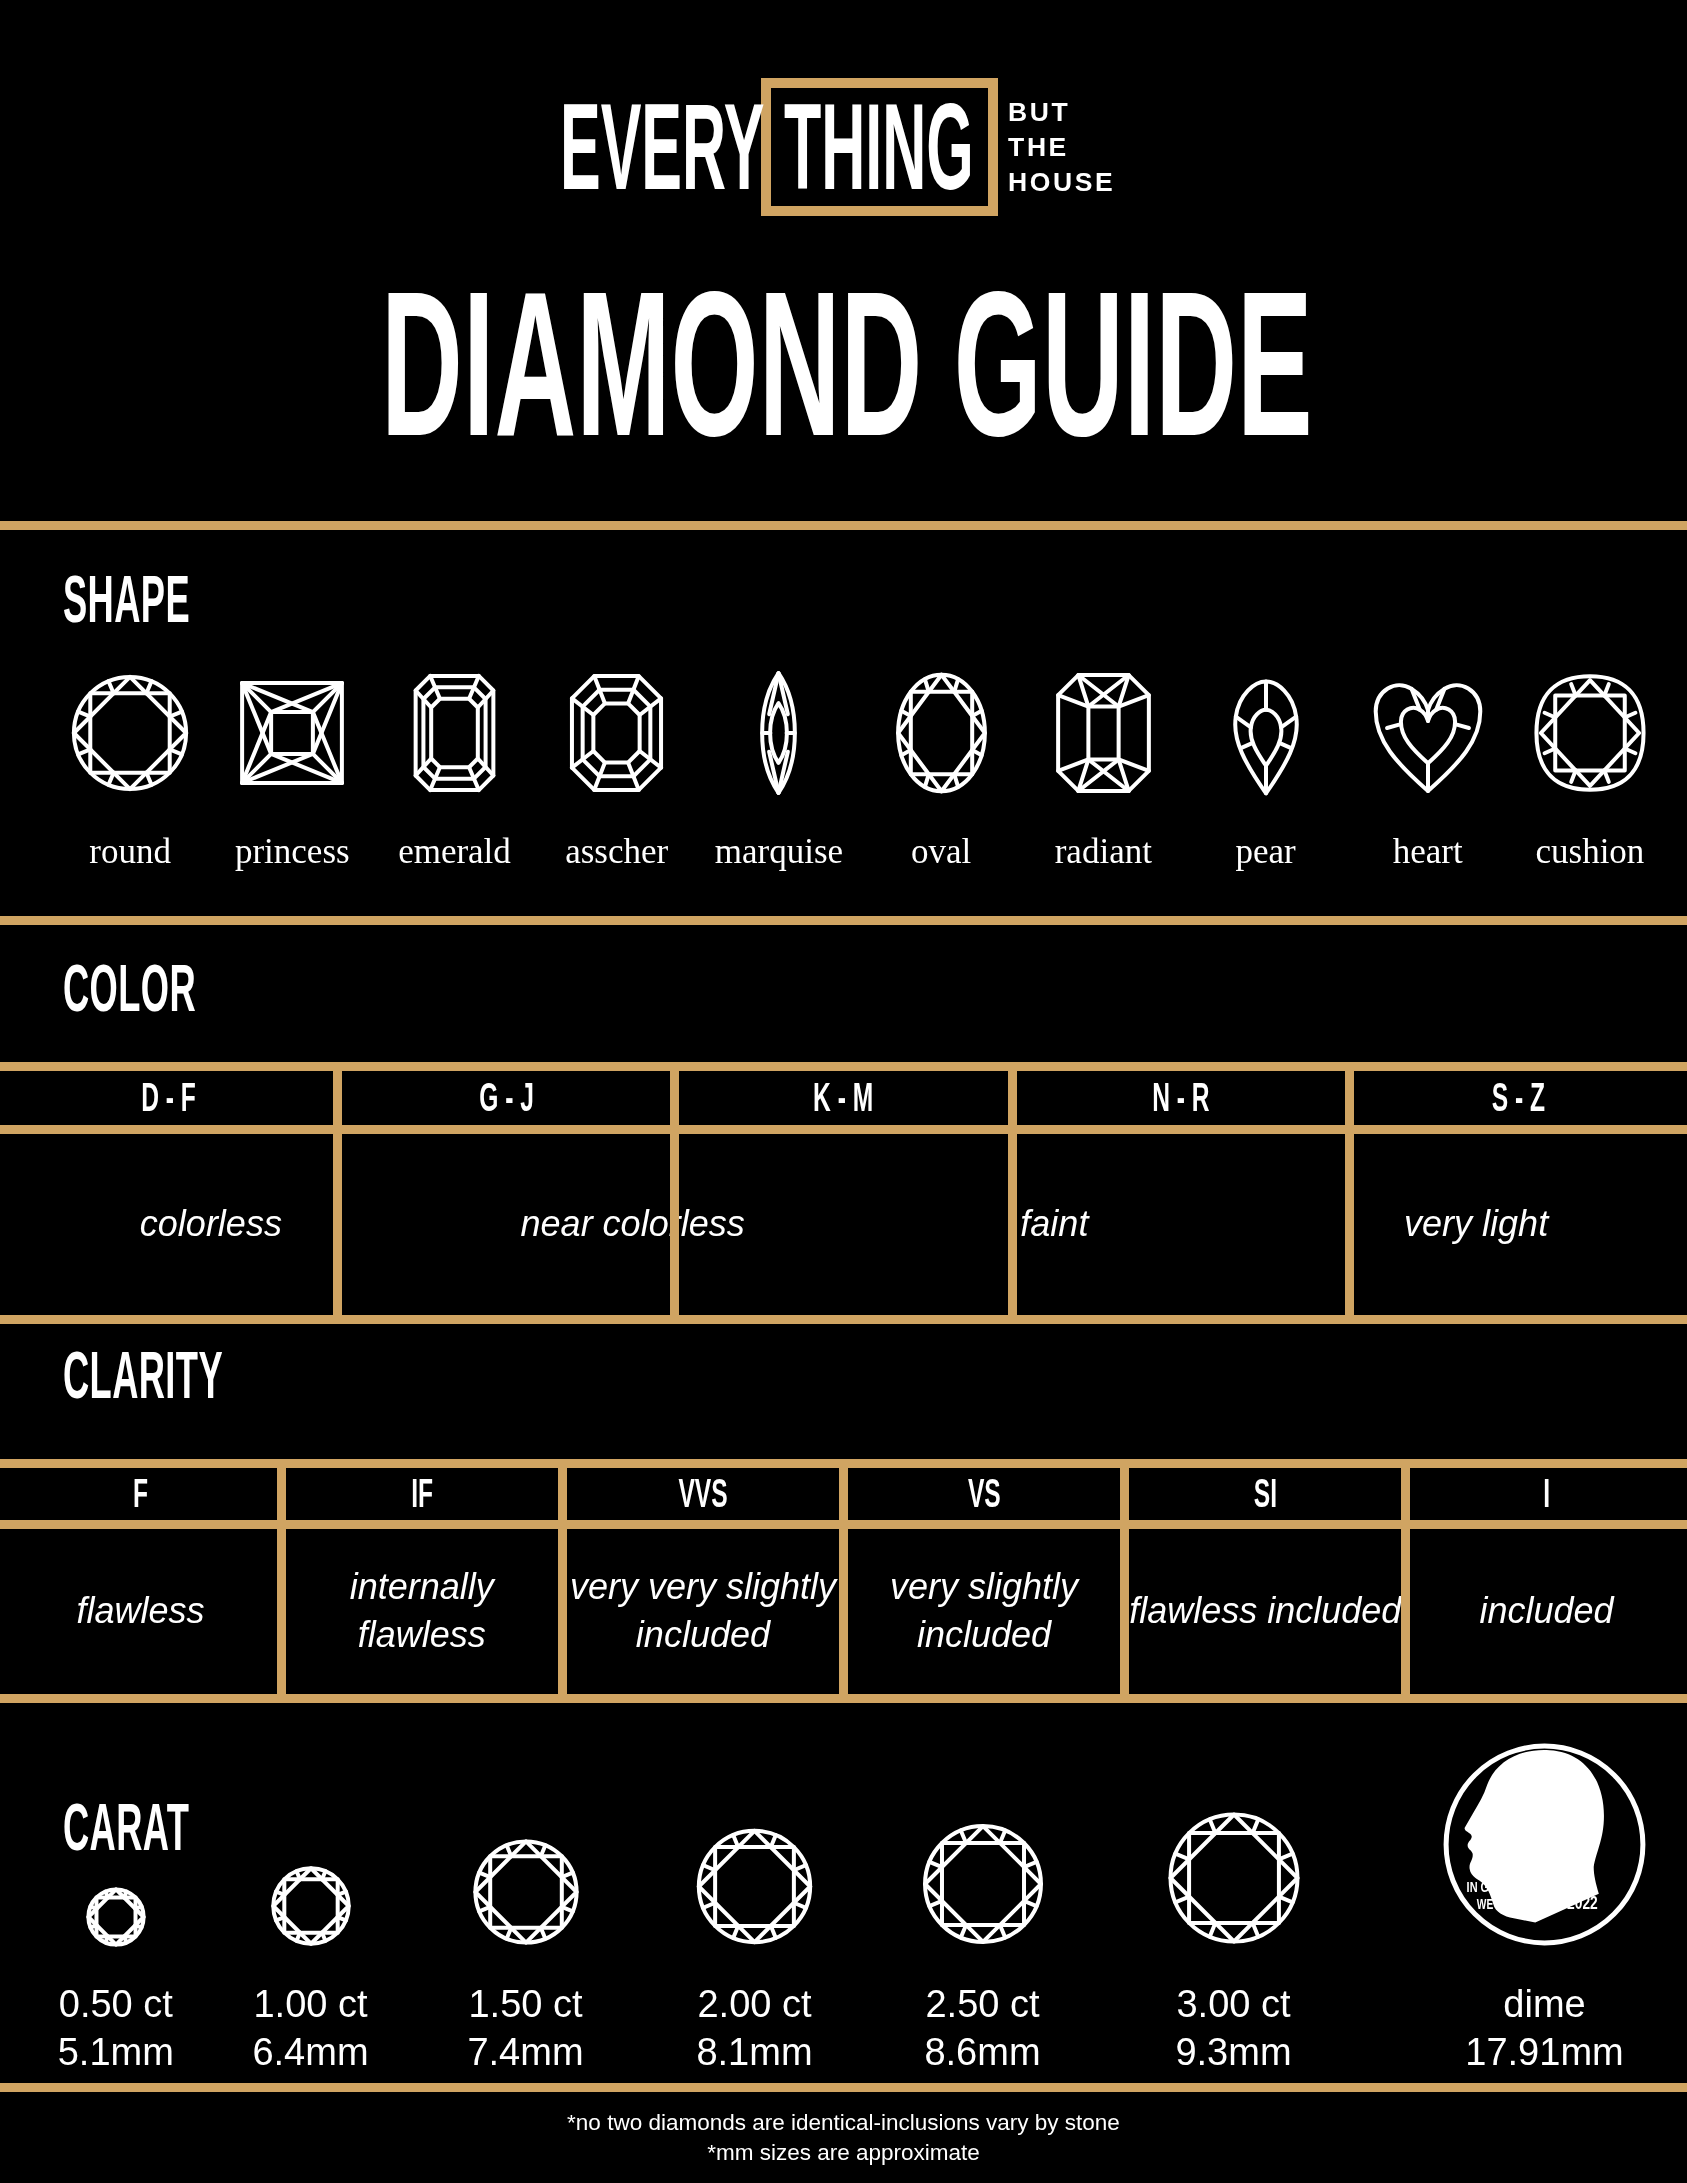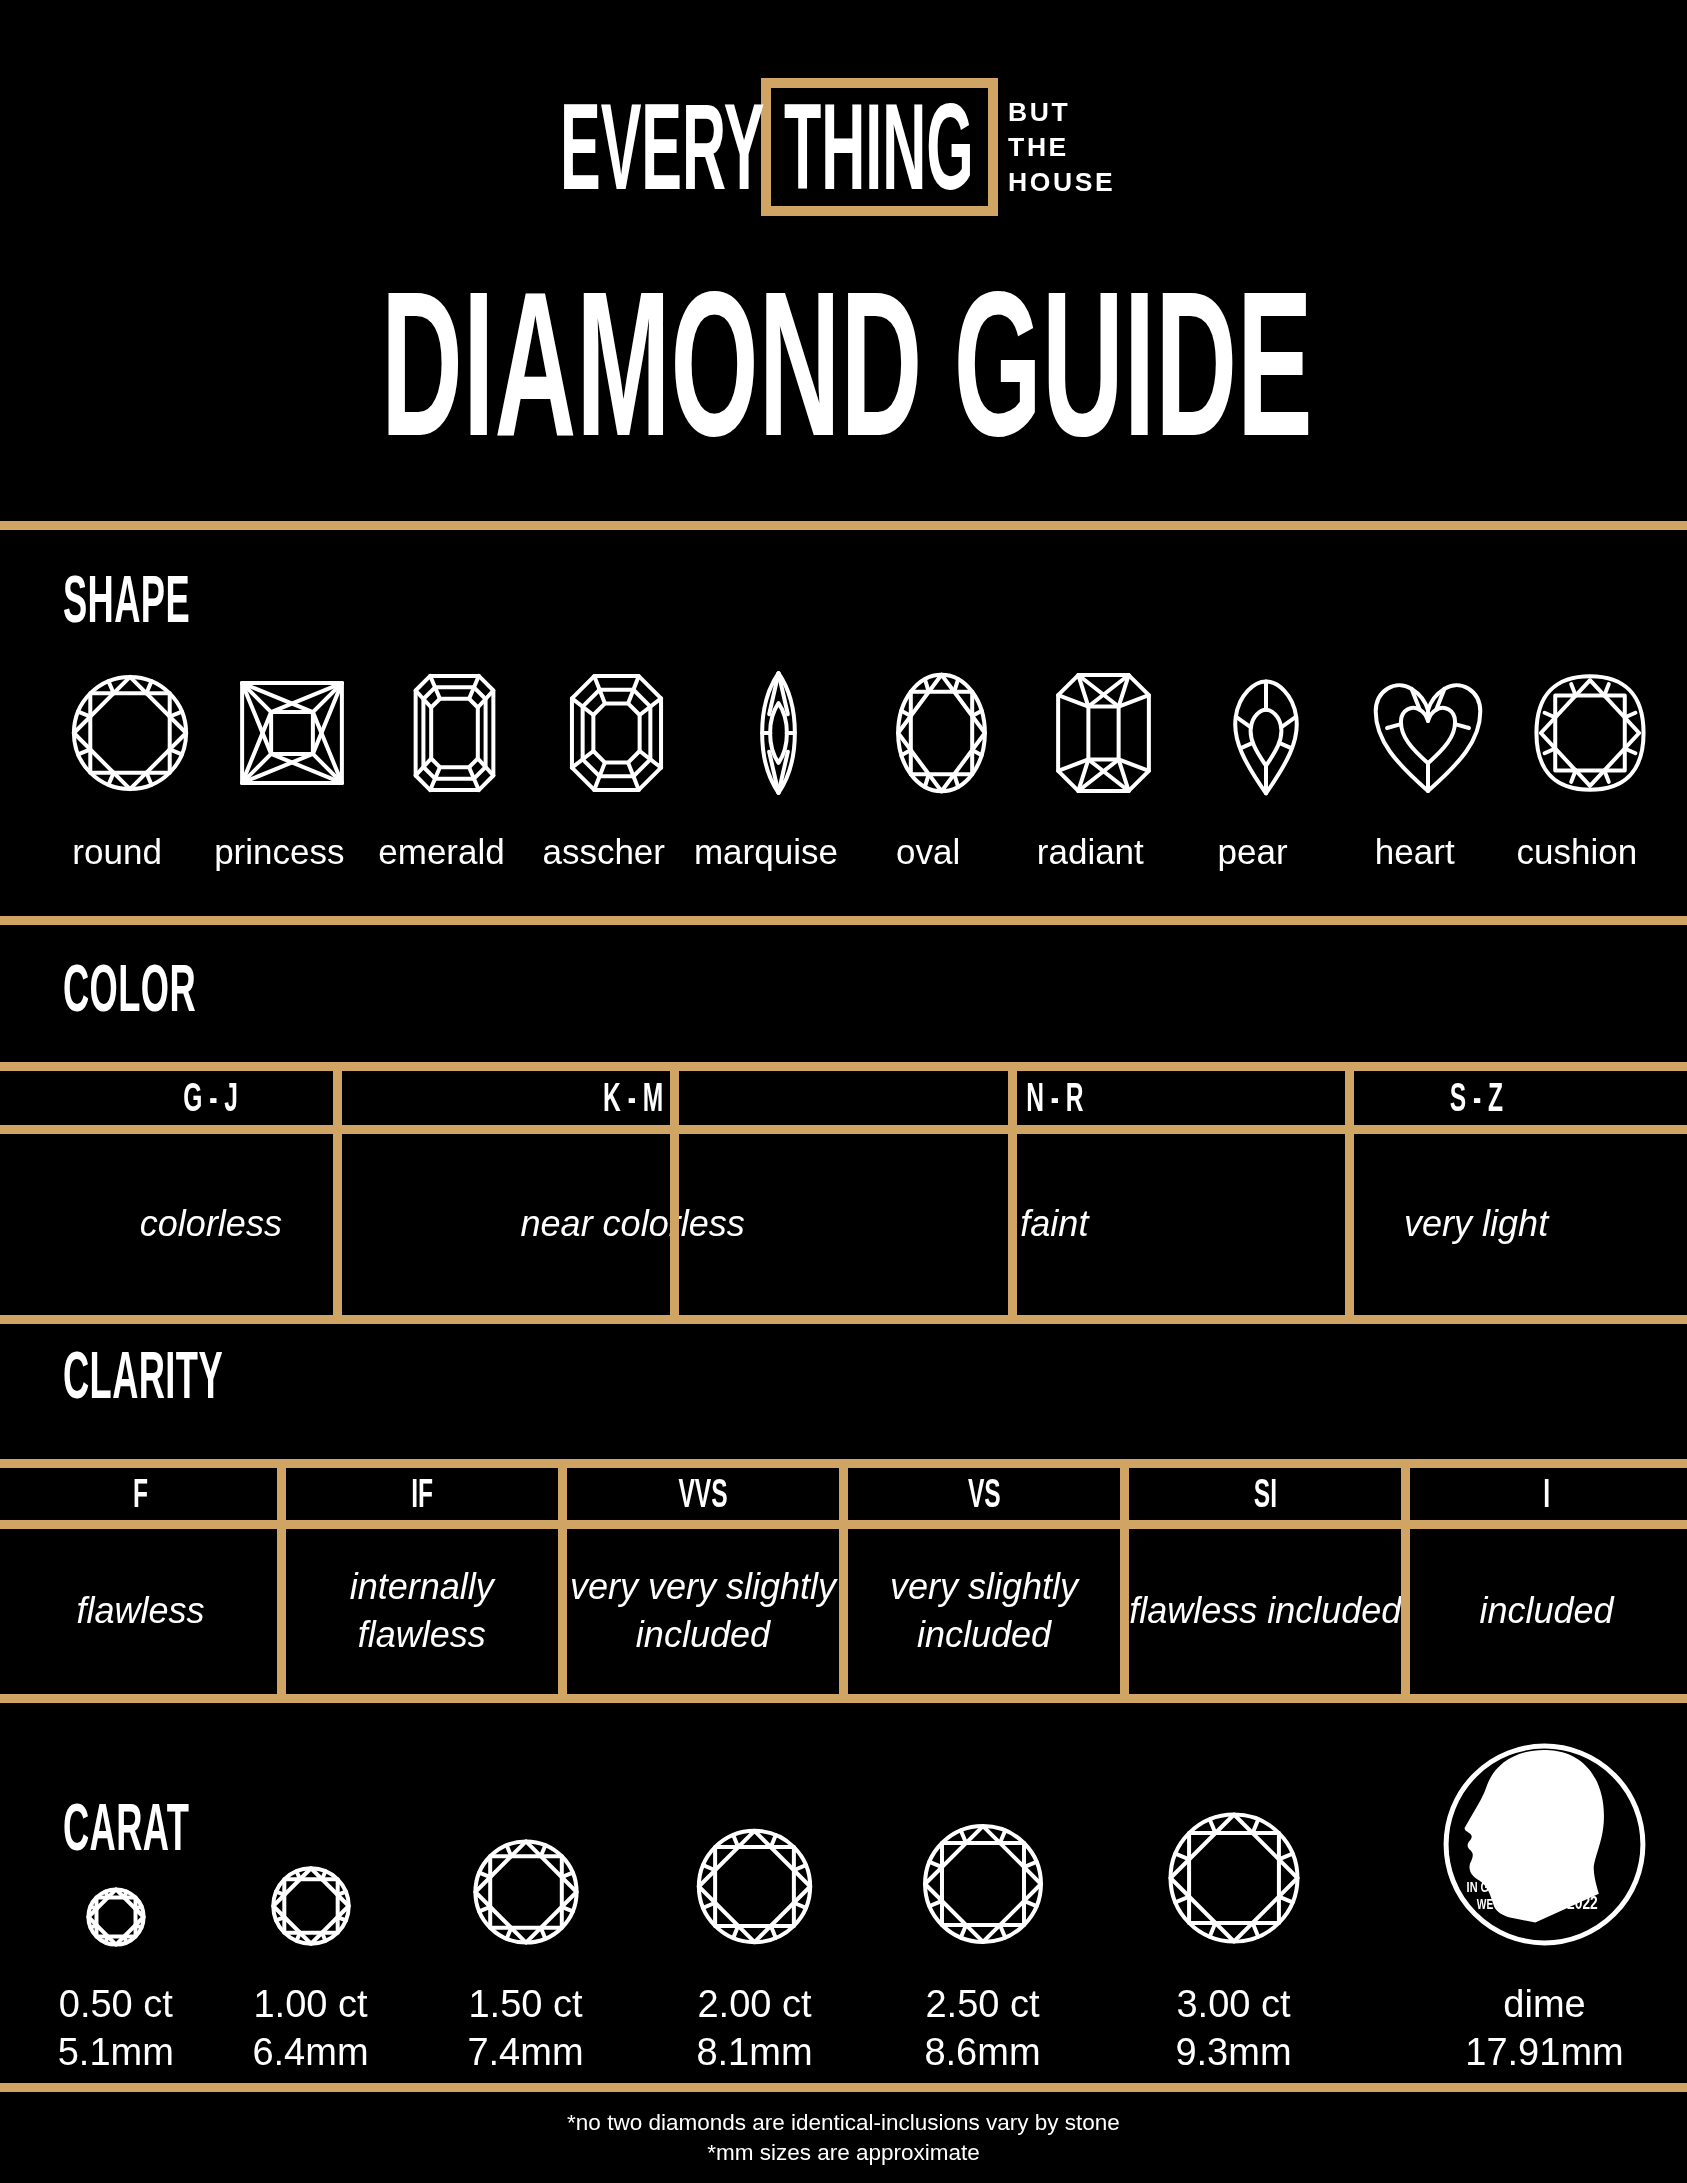--- a/index.html
+++ b/index.html
@@ -28,21 +28,21 @@
         transform:scaleX(.5);transform-origin:center center;}
   .logo-tagline{display:flex;flex-direction:column;justify-content:center;gap:8.6px;
         font-size:26.5px;line-height:26.5px;letter-spacing:2.6px;font-weight:700;width:119px;}
   
   .title{position:absolute;top:261px;left:0;width:1687px;text-align:right;
          font-size:206px;line-height:206px;font-weight:700;}
   .title span{display:inline-block;white-space:nowrap;transform:scaleX(.55);transform-origin:center center;}
   
   .shape-row{position:absolute;top:670px;left:49px;width:1622px;height:126px;display:flex;}
   .shape-item{flex:1;display:flex;align-items:center;justify-content:center;}
-  .shape-labels{position:absolute;top:831px;left:36px;width:1622px;display:flex;}
+  .shape-labels{position:absolute;top:831px;left:49px;width:1622px;display:flex;font-family:Liberation Serif, serif;}
   .shape-label{flex:1;text-align:center;font-size:35px;line-height:42px;}
   
   .grade-row{position:absolute;left:0;width:1687px;display:flex;}
   .grade-cell{flex:1;display:flex;align-items:center;justify-content:center;font-size:41px;}
   .desc-cell{flex:1;display:flex;align-items:center;justify-content:center;text-align:center;
              font-size:36px;line-height:48px;white-space:pre-line;font-style:italic;}
   
   .carat-item{position:absolute;top:1720px;width:225px;}
   .carat-icon-box{height:227px;display:flex;align-items:flex-end;justify-content:center;}
   .carat-ct{margin-top:33px;text-align:center;font-size:38px;line-height:48px;}
@@ -249,20 +249,23 @@
 </div>
 
 <div class="hr" style="top:916px"></div>
 
 <div class="section-heading" style="top:955px">
   <span class="cx cx-left">COLOR</span>
 </div>
 
 <div class="hr" style="top:1062px"></div>
 <div class="grade-row" style="top:1070px;height:54px">
+  <div class="grade-cell">
+      <span class="cx cx-center">D - F</span>
+    </div>
   <div class="grade-cell">
       <span class="cx cx-center">G - J</span>
     </div>
   <div class="grade-cell">
       <span class="cx cx-center">K - M</span>
     </div>
   <div class="grade-cell">
       <span class="cx cx-center">N - R</span>
     </div>
   <div class="grade-cell">

